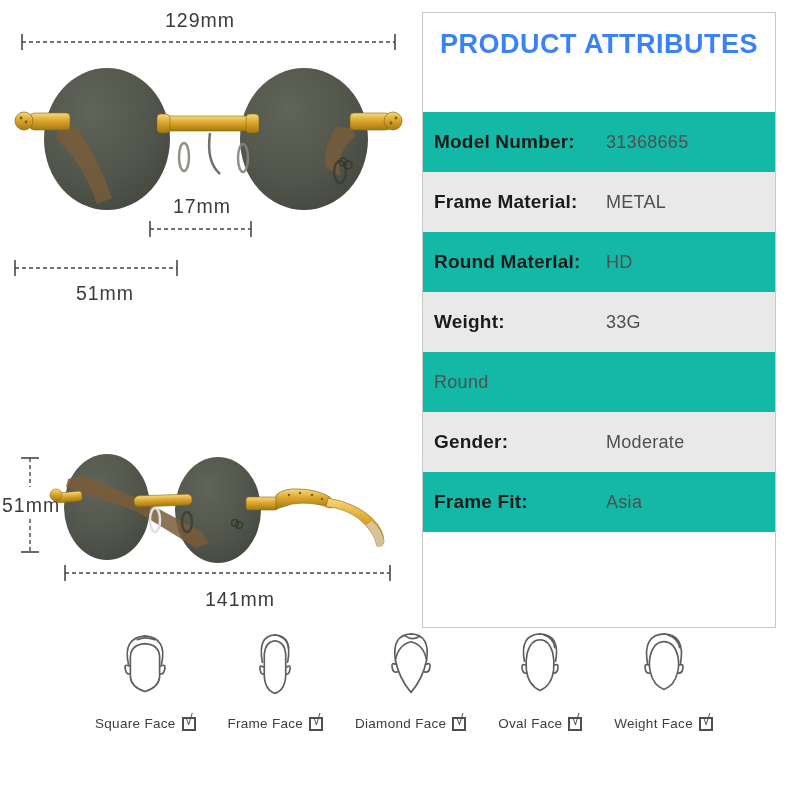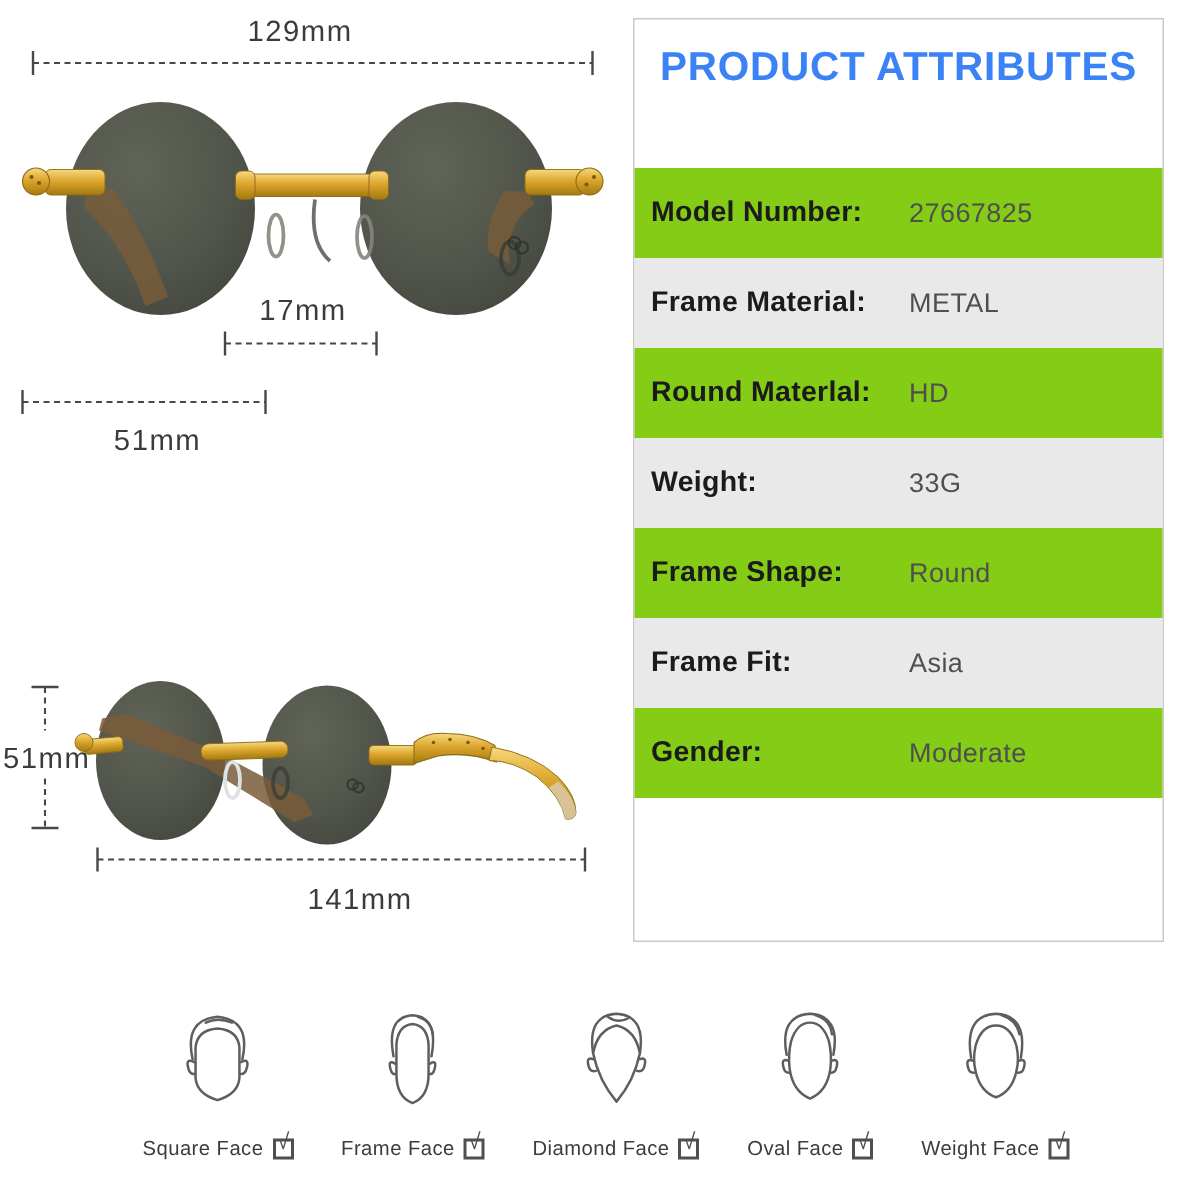--- a/index.html
+++ b/index.html
@@ -12,27 +12,27 @@
   text.dim { font-family:"Liberation Sans","DejaVu Sans",sans-serif; font-size:19.5px; fill:#3b3b3b; letter-spacing:1px; }
   .dash { stroke:#474747; stroke-width:1.4; stroke-dasharray:4 3; }
   .tick { stroke:#474747; stroke-width:1.6; }
 
   
   .panel { position:absolute; left:422px; top:12px; width:354px; height:616px;
            background:#fff; border:1px solid #c9c9c9; }
   .panel-title { margin-top:16px; text-align:center; font-size:27px; font-weight:bold;
                  letter-spacing:.5px; color:#3b82f6; }
   .rows { position:absolute; top:99px; left:0; right:0; }
-  .row { height:60px; display:flex; align-items:center; padding:0 11px; background:#84cc16; }
+  .row { height:60px; display:flex; align-items:center; padding:0 11px; background:#14b8a6; }
   .row:nth-child(even) { background:#e9e9e9; }
   .rlabel { flex:0 0 172px; font-size:19px; font-weight:bold; color:#1b1b1b; letter-spacing:.2px; white-space:nowrap; }
   .rvalue { font-size:18px; color:#4f4f4f; letter-spacing:.3px; white-space:nowrap; }
 
   
-  .faces { position:absolute; left:95px; top:672px; width:618px;
+  .faces { position:absolute; left:95px; top:630px; width:618px;
            display:flex; justify-content:space-between; align-items:flex-end; }
   .face-item { display:flex; flex-direction:column; align-items:center; }
   .face-svg { display:block; }
   .fl { fill:none; stroke:#5e5e5e; stroke-width:1.7; stroke-linecap:round; stroke-linejoin:round; }
   .ff { fill:#fff; stroke:#5e5e5e; stroke-width:1.7; stroke-linecap:round; stroke-linejoin:round; }
   .face-label-row { display:flex; align-items:center; gap:6px; margin-top:8px; }
   .face-label { font-size:13.5px; color:#3d3d3d; letter-spacing:.3px; white-space:nowrap; }
   .checkbox { position:relative; width:14px; height:14px; border:2px solid #4f4f4f; background:#fff; }
   .checkmark { position:absolute; left:1px; top:-7px; font-size:15px; color:#4f4f4f; line-height:1; }
 </style>
@@ -150,45 +150,44 @@
       <line class="tick" x1="390" y1="150" x2="390" y2="166"></line>
       <text class="dim" x="240" y="191" text-anchor="middle">141mm</text>
     </g>
   </svg>
 
   <div class="panel">
     <div class="panel-title">PRODUCT ATTRIBUTES</div>
     <div class="rows">
       <div class="row">
         <span class="rlabel">Model Number:</span>
-        <span class="rvalue">27667825</span>
+        <span class="rvalue">31368665</span>
       </div>
       <div class="row">
         <span class="rlabel">Frame Material:</span>
         <span class="rvalue">METAL</span>
       </div>
       <div class="row">
         <span class="rlabel">Round Materlal:</span>
         <span class="rvalue">HD</span>
       </div>
       <div class="row">
         <span class="rlabel">Weight:</span>
         <span class="rvalue">33G</span>
       </div>
       <div class="row">
-        <span class="rlabel">Frame Shape:</span>
         <span class="rvalue">Round</span>
+      </div>
+      <div class="row">
+        <span class="rlabel">Gender:</span>
+        <span class="rvalue">Moderate</span>
       </div>
       <div class="row">
         <span class="rlabel">Frame Fit:</span>
         <span class="rvalue">Asia</span>
-      </div>
-      <div class="row">
-        <span class="rlabel">Gender:</span>
-        <span class="rvalue">Moderate</span>
       </div>
     </div>
   </div>
 
   <div class="faces">
 
     <div class="face-item">
       <svg class="face-svg" width="62" height="78" viewBox="0 0 60 80">
         <path class="fl" d="M13,35 Q7,8 30,6 Q53,8 47,35"></path>
         <path class="fl" d="M22,10 Q30,6 40,10"></path>

